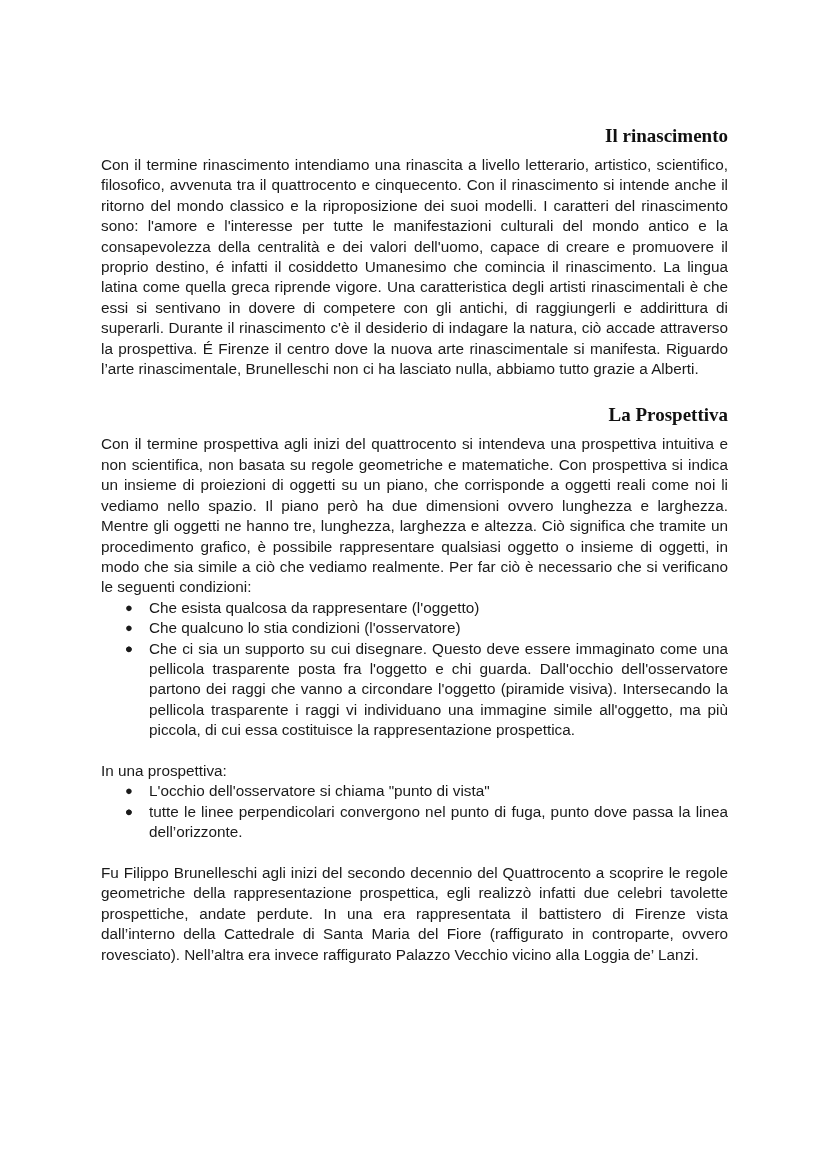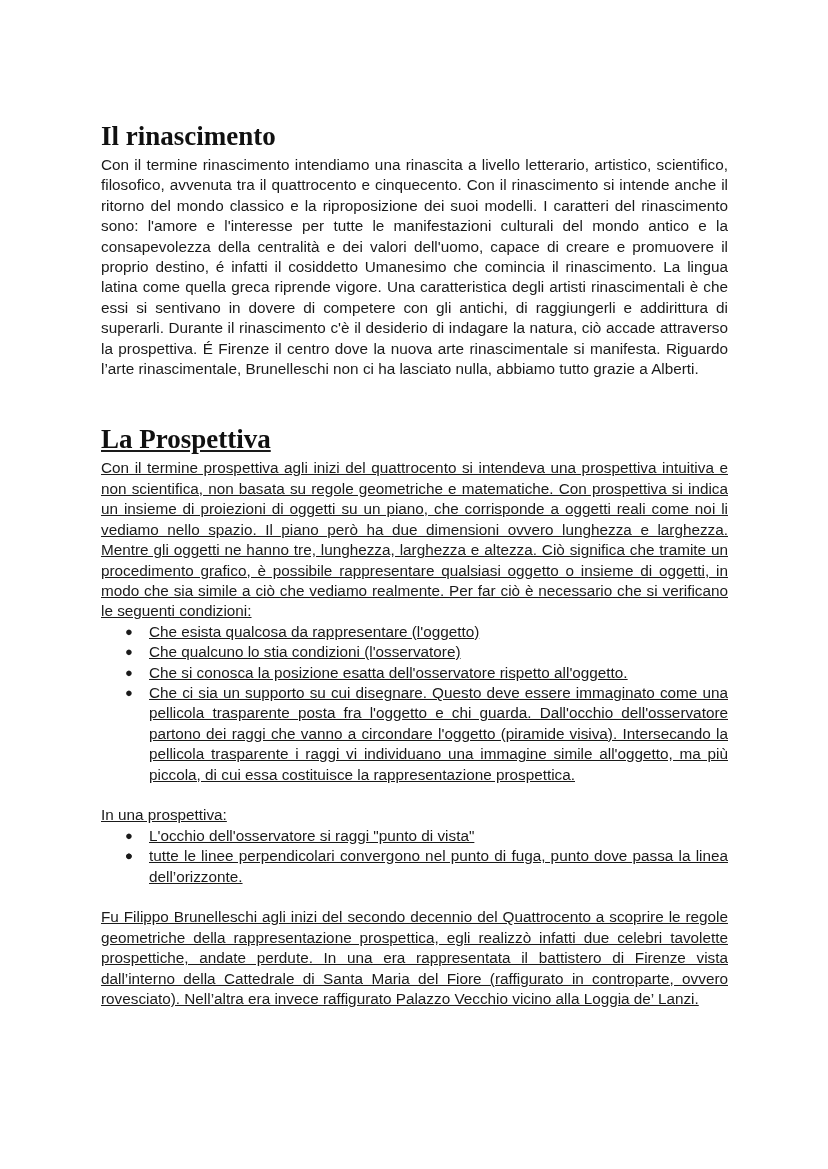--- a/index.html
+++ b/index.html
@@ -5,25 +5,25 @@
   html, body { margin: 0; padding: 0; background: #ffffff; }
   body { width: 828px; height: 1169px; position: relative; overflow: hidden; }
   .page {
     position: absolute; left: 101px; top: 120px; width: 627px;
     color: #1a1a1a;
     font-family: "Liberation Sans", sans-serif;
     font-size: 15.3px; line-height: 20.4px;
   }
   h1 {
     font-family: "Liberation Serif", serif;
-    font-weight: bold; font-size: 27px; line-height: 32px;
-    margin: 0 0 3px 0; color: #111111;
+    font-weight: bold; font-size: 19px; line-height: 32px;
+    margin: 0 0 3px 0; color: #111111; text-align: right;
   }
   p { margin: 0; text-align: justify; text-align-last: left; }
-  .section2 { margin-top: 44px; text-decoration: underline; }
+  .section2 { margin-top: 20px; }
   ul { margin: 0; padding: 0; list-style: none; }
   li { position: relative; padding-left: 48px; text-align: justify; text-align-last: left; }
   li .bullet { position: absolute; left: 24px; top: 0; font-size: 13px; }
   .gap { height: 20.4px; }
 </style>
 </head>
 <body>
 
 <div class="page">
 
@@ -40,35 +40,34 @@
       <li>
         <span class="bullet">●</span>
         <span>Che esista qualcosa da rappresentare (l'oggetto)</span>
       </li>
       <li>
         <span class="bullet">●</span>
         <span>Che qualcuno lo stia condizioni (l'osservatore)</span>
       </li>
       <li>
         <span class="bullet">●</span>
-        <span>Che si conosca la posizione esatta dell'osservatore rispetto all'oggetto.</span>
       </li>
       <li>
         <span class="bullet">●</span>
         <span>Che ci sia un supporto su cui disegnare. Questo deve essere immaginato come una pellicola trasparente posta fra l'oggetto e chi guarda. Dall'occhio dell'osservatore partono dei raggi che vanno a circondare l'oggetto (piramide visiva). Intersecando la pellicola trasparente i raggi vi individuano una immagine simile all'oggetto, ma più piccola, di cui essa costituisce la rappresentazione prospettica.</span>
       </li>
     </ul>
 
     <div class="gap"></div>
 
     <p>In una prospettiva:</p>
     <ul>
       <li>
         <span class="bullet">●</span>
-        <span>L'occhio dell'osservatore si raggi "punto di vista"</span>
+        <span>L'occhio dell'osservatore si chiama "punto di vista"</span>
       </li>
       <li>
         <span class="bullet">●</span>
       </li>
       <li>
         <span class="bullet">●</span>
         <span>tutte le linee perpendicolari convergono nel punto di fuga, punto dove passa la linea dell’orizzonte.</span>
       </li>
     </ul>
 

